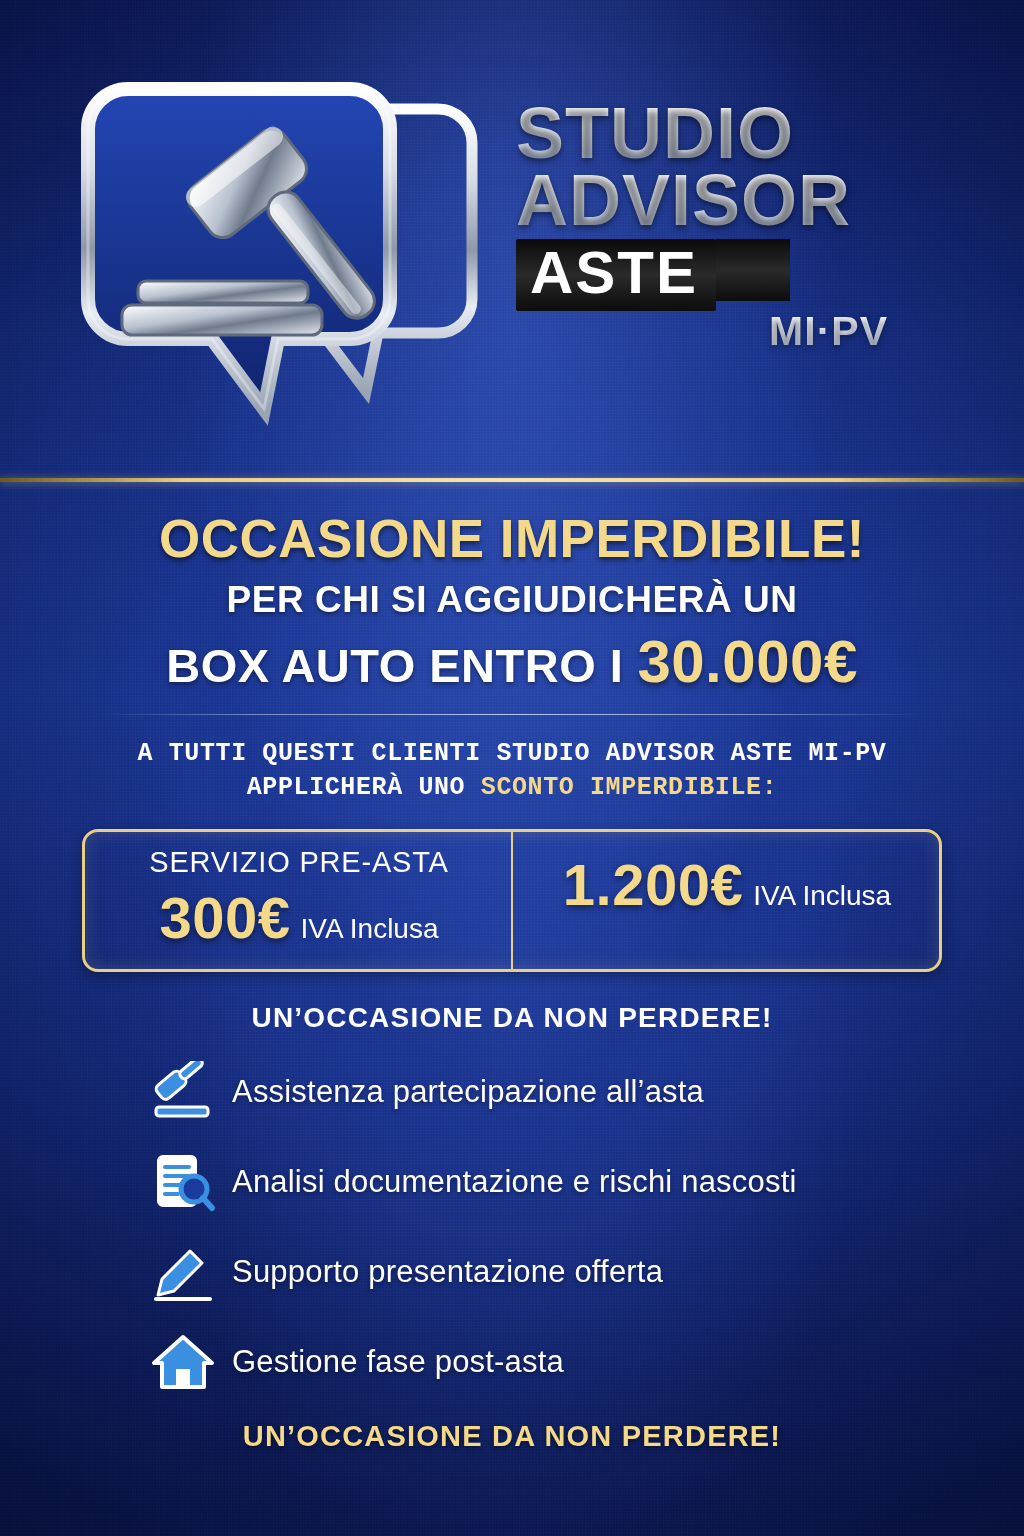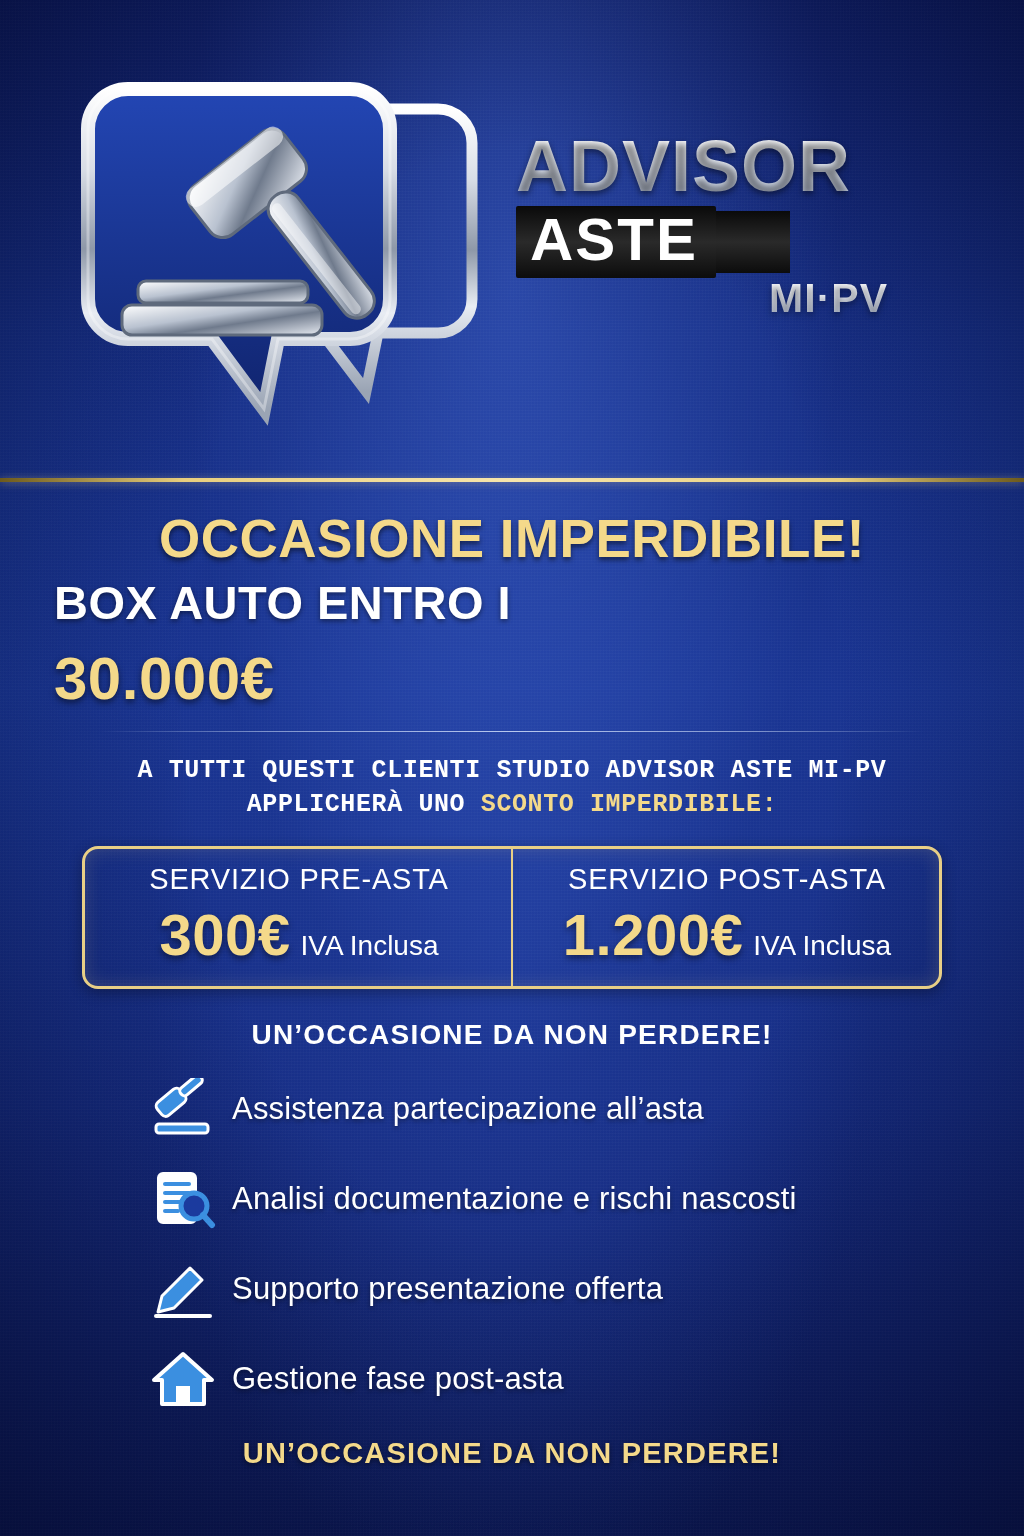--- a/index.html
+++ b/index.html
@@ -70,21 +70,20 @@
     line-height: 0.92;
     color: #eef2fb;
     text-shadow: 0 3px 6px rgba(0,0,0,0.45);
     background: linear-gradient(180deg, #ffffff 0%, #e8edf7 45%, #b9c4da 100%);
     -webkit-background-clip: text;
     background-clip: text;
     -webkit-text-fill-color: transparent;
   }
   .brand-aste-wrap {
     display: flex;
-    align-items: center;
     margin-top: 6px;
   }
   .brand-aste {
     display: inline-block;
     background: linear-gradient(180deg, #0a0a0a 0%, #2a2a2a 50%, #0c0c0c 100%);
     color: #ffffff;
     font-size: 60px;
     font-weight: bold;
     letter-spacing: 2px;
     padding: 4px 18px 8px 14px;
@@ -138,21 +137,20 @@
     color: #ffffff;
     margin-top: 10px;
     text-shadow: 0 2px 4px rgba(0,0,0,0.45);
   }
   .sub2 {
     margin-top: 6px;
     display: flex;
     justify-content: center;
     align-items: baseline;
     gap: 14px;
-    flex-direction: column;
   }
   .sub2 .white {
     font-size: 47px;
     font-weight: bold;
     color: #ffffff;
     letter-spacing: 0.5px;
     text-shadow: 0 2px 5px rgba(0,0,0,0.45);
   }
   .sub2 .gold {
     font-size: 60px;
@@ -311,34 +309,36 @@
             <rect x="168" y="158" width="34" height="150" rx="16" fill="url(#chrome2)" stroke="#5f6a7c" stroke-width="3"></rect>
             <rect x="174" y="164" width="10" height="138" rx="5" fill="rgba(255,255,255,0.45)"></rect>
           </g>
 
           <rect x="60" y="232" width="170" height="22" rx="8" fill="url(#chrome2)" stroke="#5f6a7c" stroke-width="3"></rect>
           <rect x="44" y="256" width="200" height="30" rx="10" fill="url(#chrome2)" stroke="#5f6a7c" stroke-width="3"></rect>
         </svg>
       </div>
 
       <div class="brand">
+        <div class="brand-line1">STUDIO</div>
         <div class="brand-line2">ADVISOR</div>
         <div class="brand-aste-wrap">
           <div class="brand-aste">ASTE</div>
           <div class="brand-aste-tail"></div>
         </div>
         <div class="brand-line4">MI·PV</div>
       </div>
     </div>
 
     <div class="gold-rule"></div>
 
     <div class="content">
 
       <div class="headline">OCCASIONE IMPERDIBILE!</div>
+      <div class="sub1">PER CHI SI AGGIUDICHERÀ UN</div>
       <div class="sub2">
         <span class="white">BOX AUTO ENTRO I</span>
         <span class="gold">30.000€</span>
       </div>
 
       <div class="thin-rule"></div>
 
       <div class="note">
         <div>A TUTTI QUESTI CLIENTI STUDIO ADVISOR ASTE MI-PV</div>
         <div>
@@ -348,21 +348,20 @@
 
       <div class="price-box">
         <div class="price-col">
           <div class="price-title">SERVIZIO PRE-ASTA</div>
           <div class="price-row">
             <span class="price-amount">300€</span>
             <span class="price-vat">IVA Inclusa</span>
           </div>
         </div>
         <div class="price-col">
-          <div class="price-title">SERVIZIO POST-ASTA</div>
           <div class="price-row">
             <span class="price-amount">1.200€</span>
             <span class="price-vat">IVA Inclusa</span>
           </div>
         </div>
       </div>
 
       <div class="slogan">UN’OCCASIONE DA NON PERDERE!</div>
 
       <div class="features">

